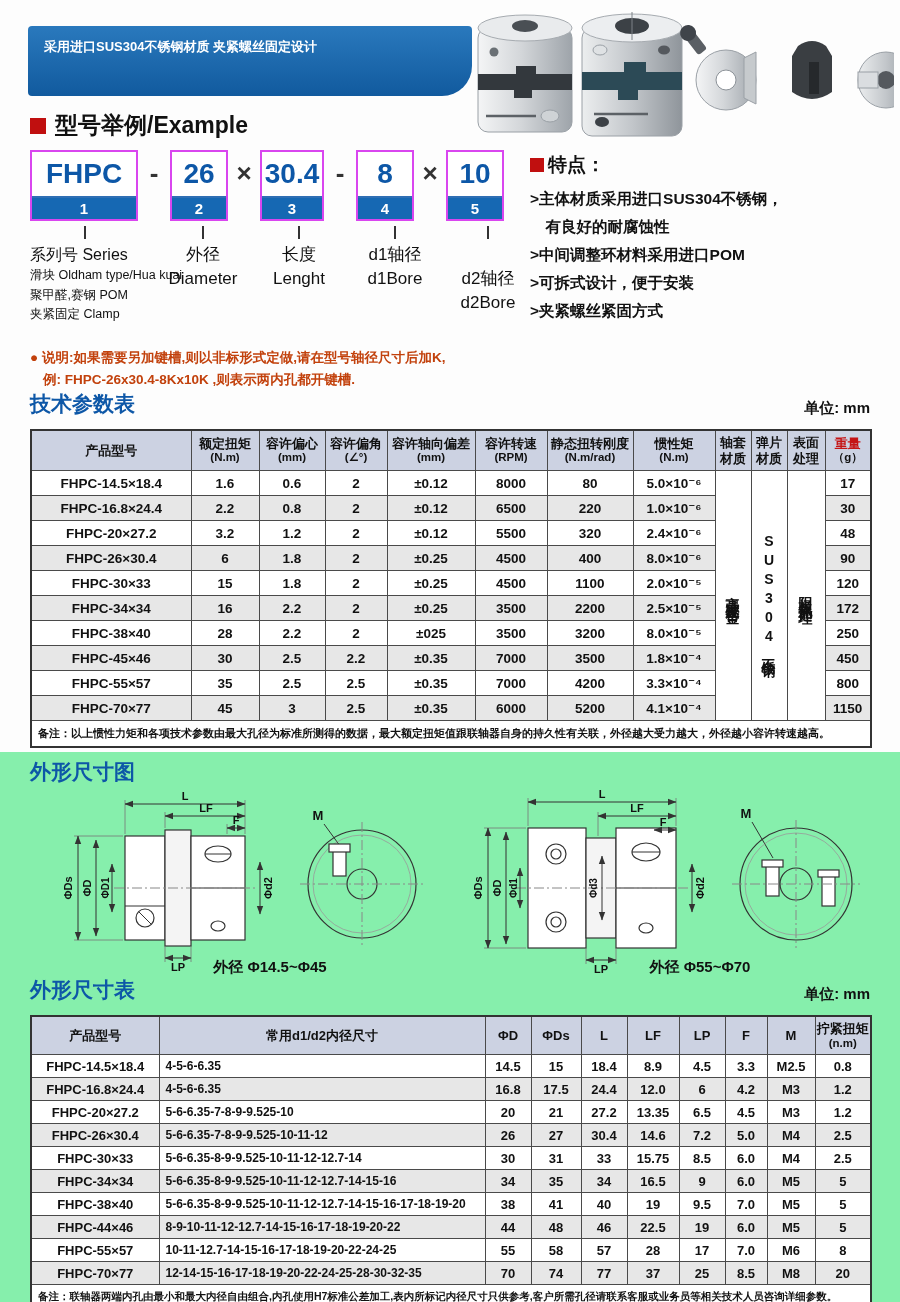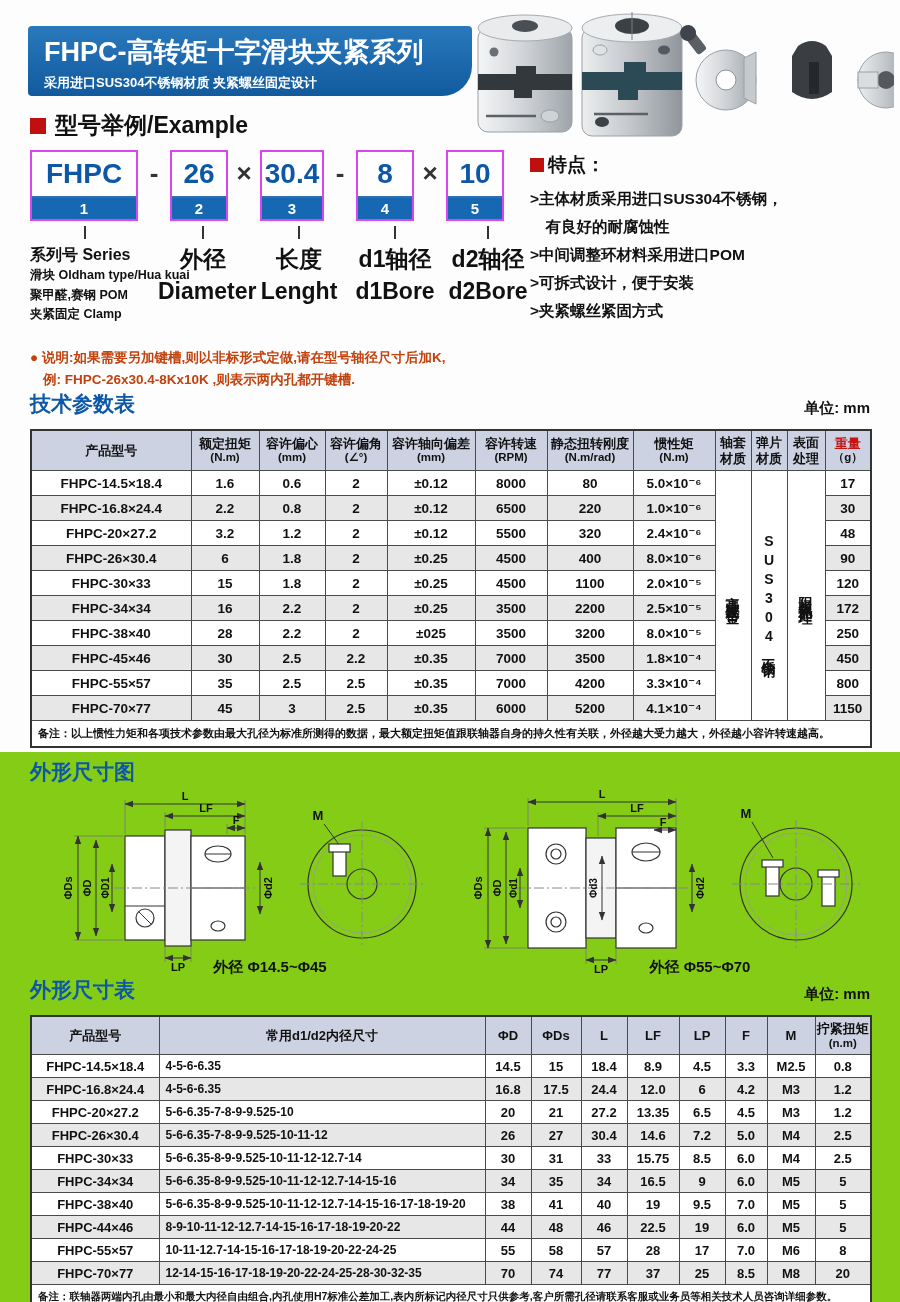--- a/index.html
+++ b/index.html
@@ -21,27 +21,27 @@
   .redsq { width:16px; height:16px; background:#c00f0f; display:inline-block; margin-right:9px; }
   .boxes { position:absolute; left:30px; top:150px; display:flex; }
   .mbox { border:2px solid #d946ef; }
   .mbox-top { height:44px; background:#fff; color:#0d57a7; font-weight:bold; font-size:28px;
               display:flex; align-items:center; justify-content:center; }
   .mbox-num { height:23px; background:#1668b3; color:#fff; font-size:15px; font-weight:bold;
               display:flex; align-items:center; justify-content:center; border-top:2px solid #2f6fb4; }
   .w1{width:108px}.w2{width:58px}.w3{width:64px}.w4{width:58px}.w5{width:58px}
   .sep { width:32px; text-align:center; font-size:26px; font-weight:bold; color:#333; line-height:46px; }
   .tick { position:absolute; top:226px; width:2px; height:13px; background:#333; }
-  .lab { position:absolute; top:243px; text-align:center; font-weight:bold; color:#111; }
+  .lab { position:absolute; top:243px; text-align:center; font-weight:normal; color:#111; }
   .lab .l1 { font-size:16px; line-height:1.45; }
   .lab .l2 { font-size:12.5px; line-height:1.55; }
   .lab.c1 { left:30px; width:178px; text-align:left; }
   .lab.c2 { left:158px; width:90px; } .lab.c3 { left:254px; width:90px; }
-  .lab.c4 { left:349px; width:92px; } .lab.c5 { left:442px; width:92px; }
-  .lab .big { font-size:23px; line-height:1.4; }
+  .lab.c4 { left:349px; width:92px; } .lab.c5 { left:442px; width:92px;margin-top:24px; }
+  .lab .big { font-size:17px; line-height:1.4; }
   .rednote { position:absolute; left:30px; top:347px; color:#c2410c; font-weight:bold;
              font-size:13.5px; line-height:1.6; }
   .rednote .ind { padding-left:13px; }
 
   
   .features { position:absolute; left:530px; top:152px; width:364px; }
   .f-head { display:flex; align-items:center; font-size:19px; font-weight:bold; color:#111; margin-bottom:7px; }
   .f-head .redsq { width:14px; height:14px; margin-right:4px; }
   .f-item { font-size:15.5px; font-weight:bold; color:#111; line-height:1.8; white-space:pre-line; }
 
@@ -60,36 +60,35 @@
   .tech tbody tr:nth-child(even) td { background:#e7e7e7; }
   .tech td.vcell { background:#fff !important; }
   .vtext { writing-mode:vertical-lr; text-orientation:upright; display:inline-block;
            letter-spacing:3px; font-size:14px; font-weight:bold; }
   .noterow td { font-size:11px; text-align:left; padding:5px 6px; font-weight:bold; background:#fff !important; height:auto; }
   .red { color:#c51414; }
   table { margin-top:11px; }
 
   
   .lower { position:absolute; left:0; top:752px; width:900px; height:550px;
-           background:#84cc16; padding:6px 30px 0; }
+           background:#86efac; padding:6px 30px 0; }
   .figs { display:flex; margin-top:2px; }
   svg text { font-weight:bold; fill:#111; }
 
   .dim td { font-size:13px; font-weight:bold; height:23px; color:#111; }
   .dim td.bores { text-align:left; padding-left:6px; font-size:12px; }
   .dim tbody tr:nth-child(even) td { background:#e7e7e7; }
   .dim .noterow td { font-size:10.5px; }
 </style>
 </head>
 <body>
 
 <div class="page">
 
   <div class="banner">
-    <div class="banner-title">FHPC-高转矩十字滑块夹紧系列</div>
     <div class="banner-sub">采用进口SUS304不锈钢材质 夹紧螺丝固定设计</div>
   </div>
 
   <div class="photos">
     <svg viewBox="0 0 424 140" width="424" height="140">
       <defs>
         <linearGradient id="met" x1="0" y1="0" x2="1" y2="0">
           <stop offset="0" stop-color="#f4f5f6"></stop>
             <stop offset="0.45" stop-color="#d4d7da"></stop>
             <stop offset="1" stop-color="#9ea4aa"></stop>

